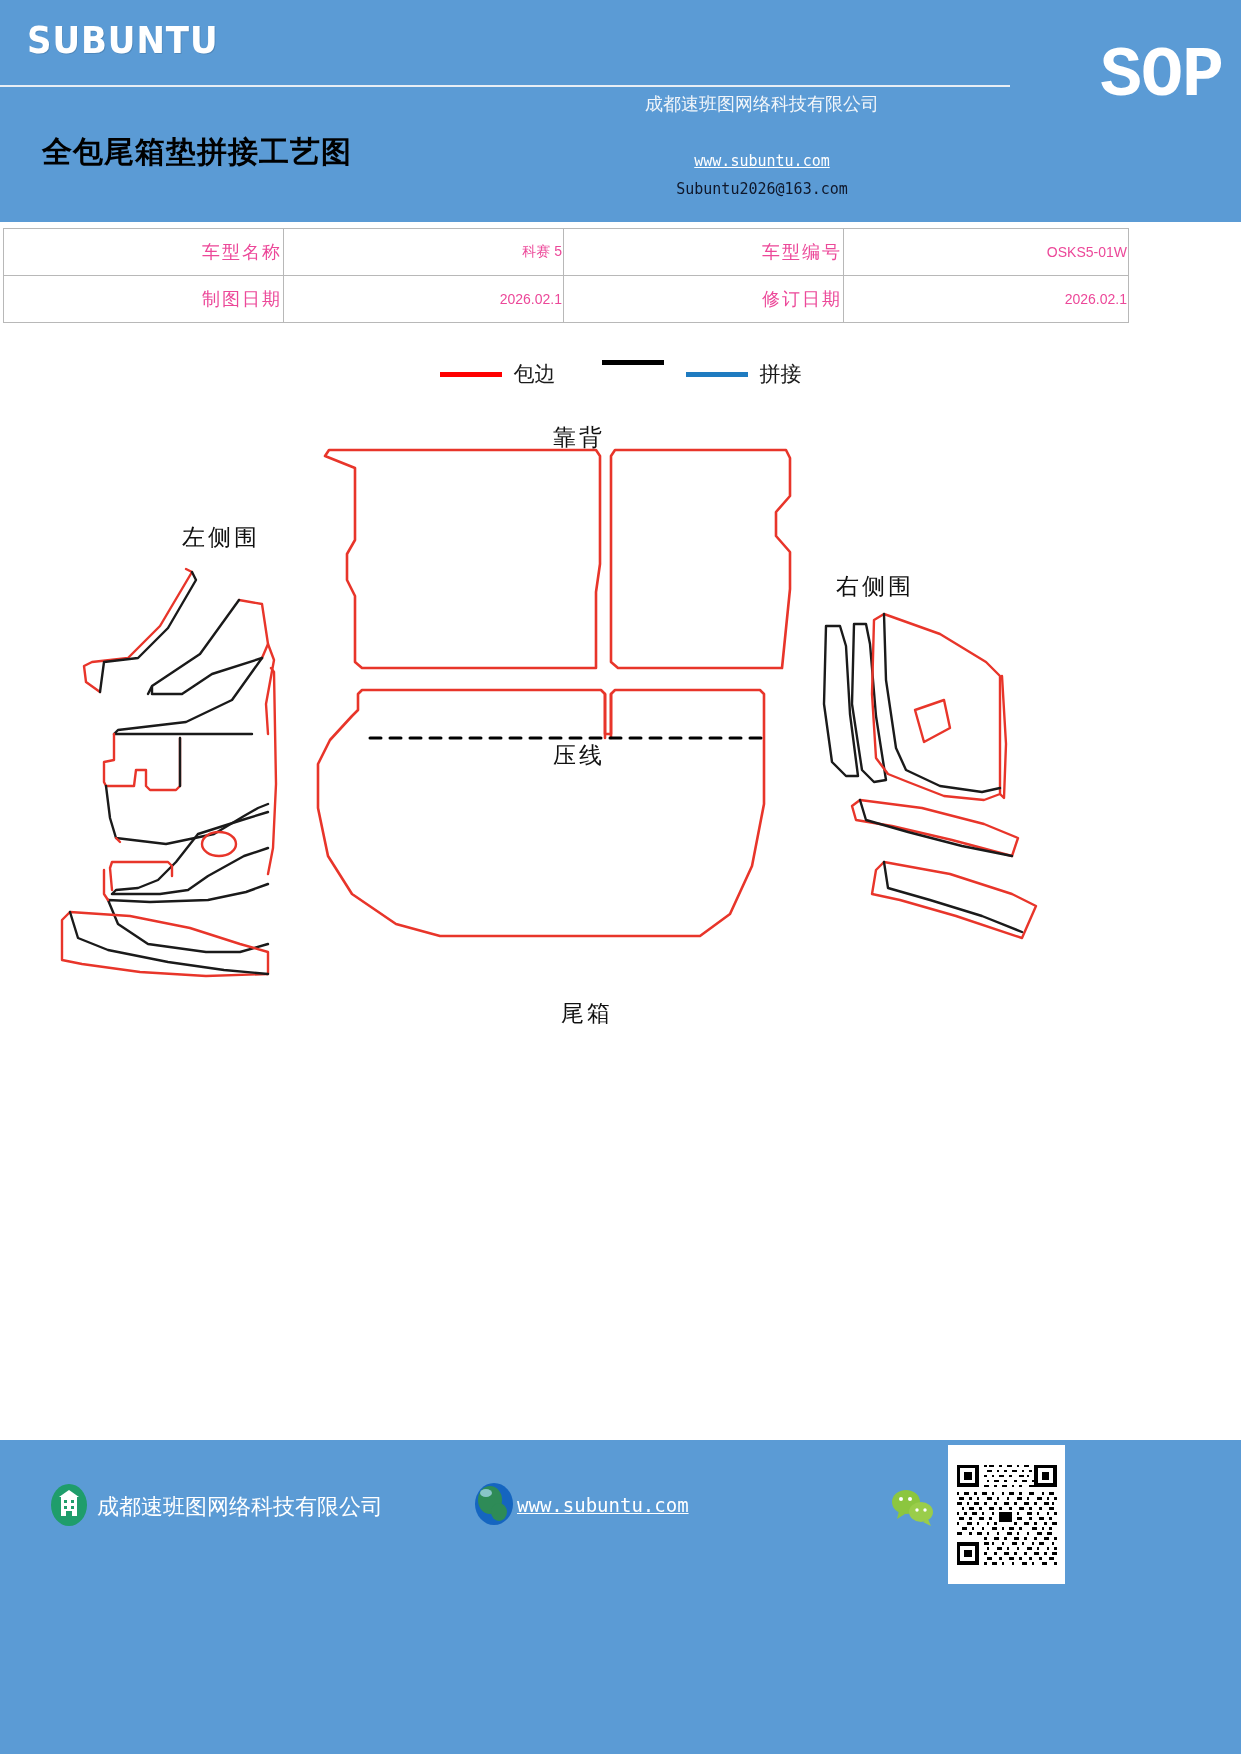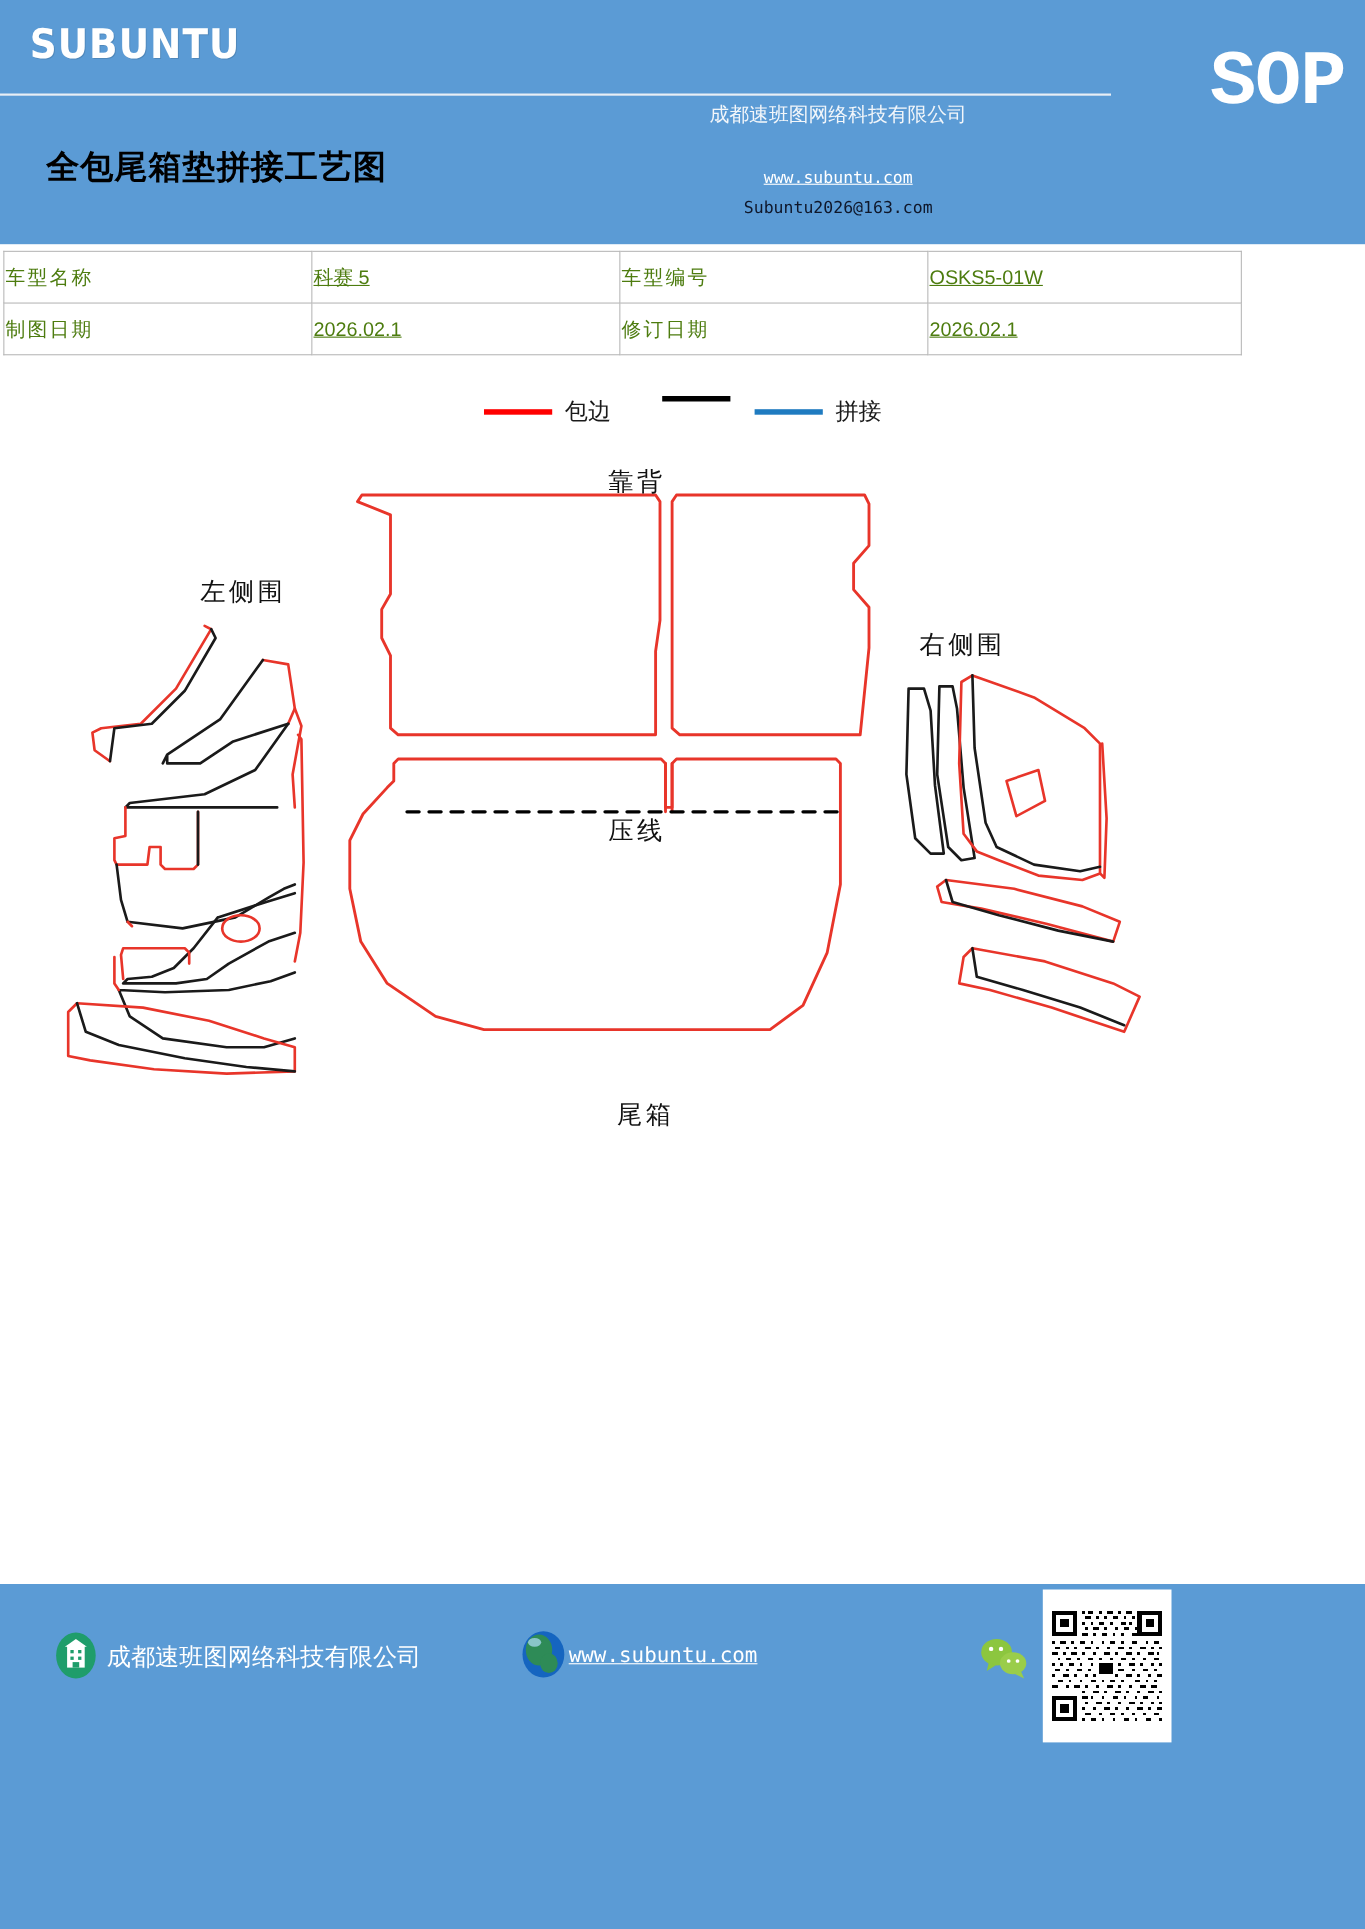--- a/index.html
+++ b/index.html
@@ -96,32 +96,31 @@
   .info-table {
     position: absolute;
     left: 3px; top: 228px;
     width: 1113px;
     border-collapse: collapse;
     table-layout: fixed;
   }
   .info-table td {
     border: 1px solid #b8b8b8;
     height: 44px;
-    text-align: left;
+    text-align: right;
     vertical-align: middle;
     font-family: "DejaVu Serif", "Liberation Serif", serif;
     font-size: 18px;
-    color: #4d7c0f;
+    color: #ec4899;
     letter-spacing: 2px;
   }
   .info-table td.value {
     font-family: "Liberation Sans", sans-serif;
     letter-spacing: 0px;
-    font-size: 18px;
-    text-decoration: underline;
+    font-size: 14px;
   }
   .col-a { width: 277px; }
   .col-b { width: 277px; }
   .col-c { width: 277px; }
   .col-d { width: 282px; }
 
   
   .legend {
     position: absolute;
     left: 0; top: 360px;

